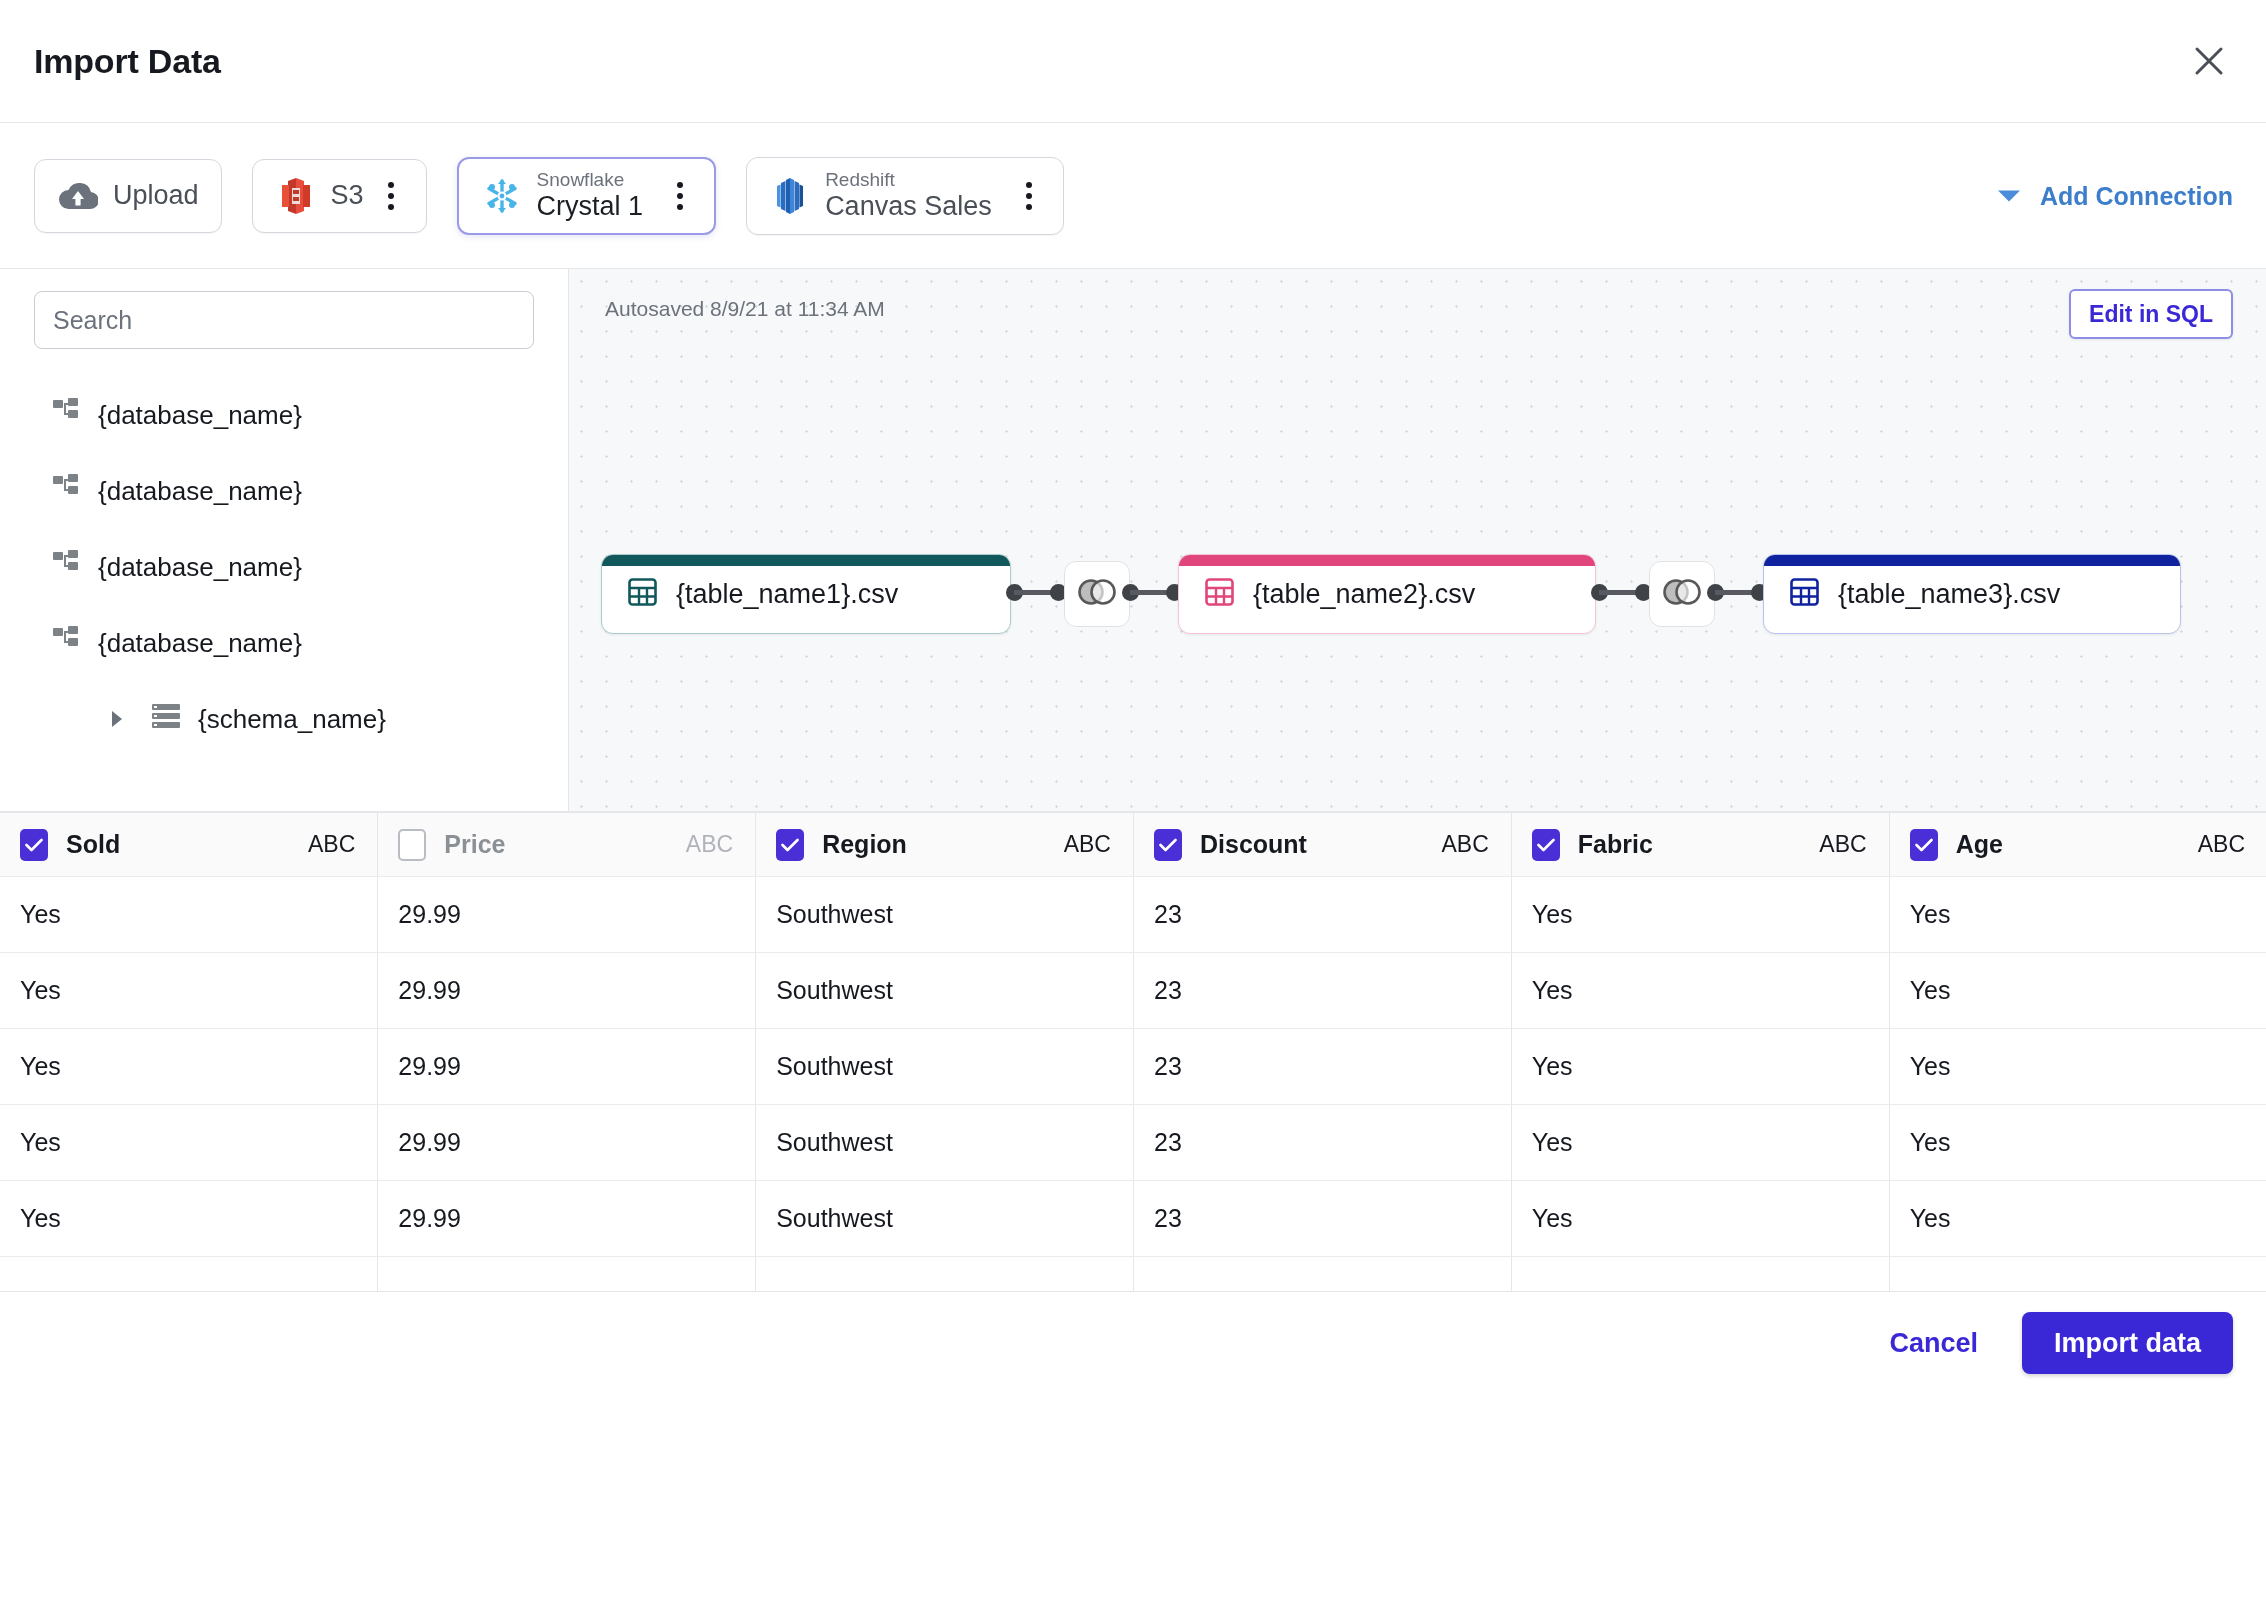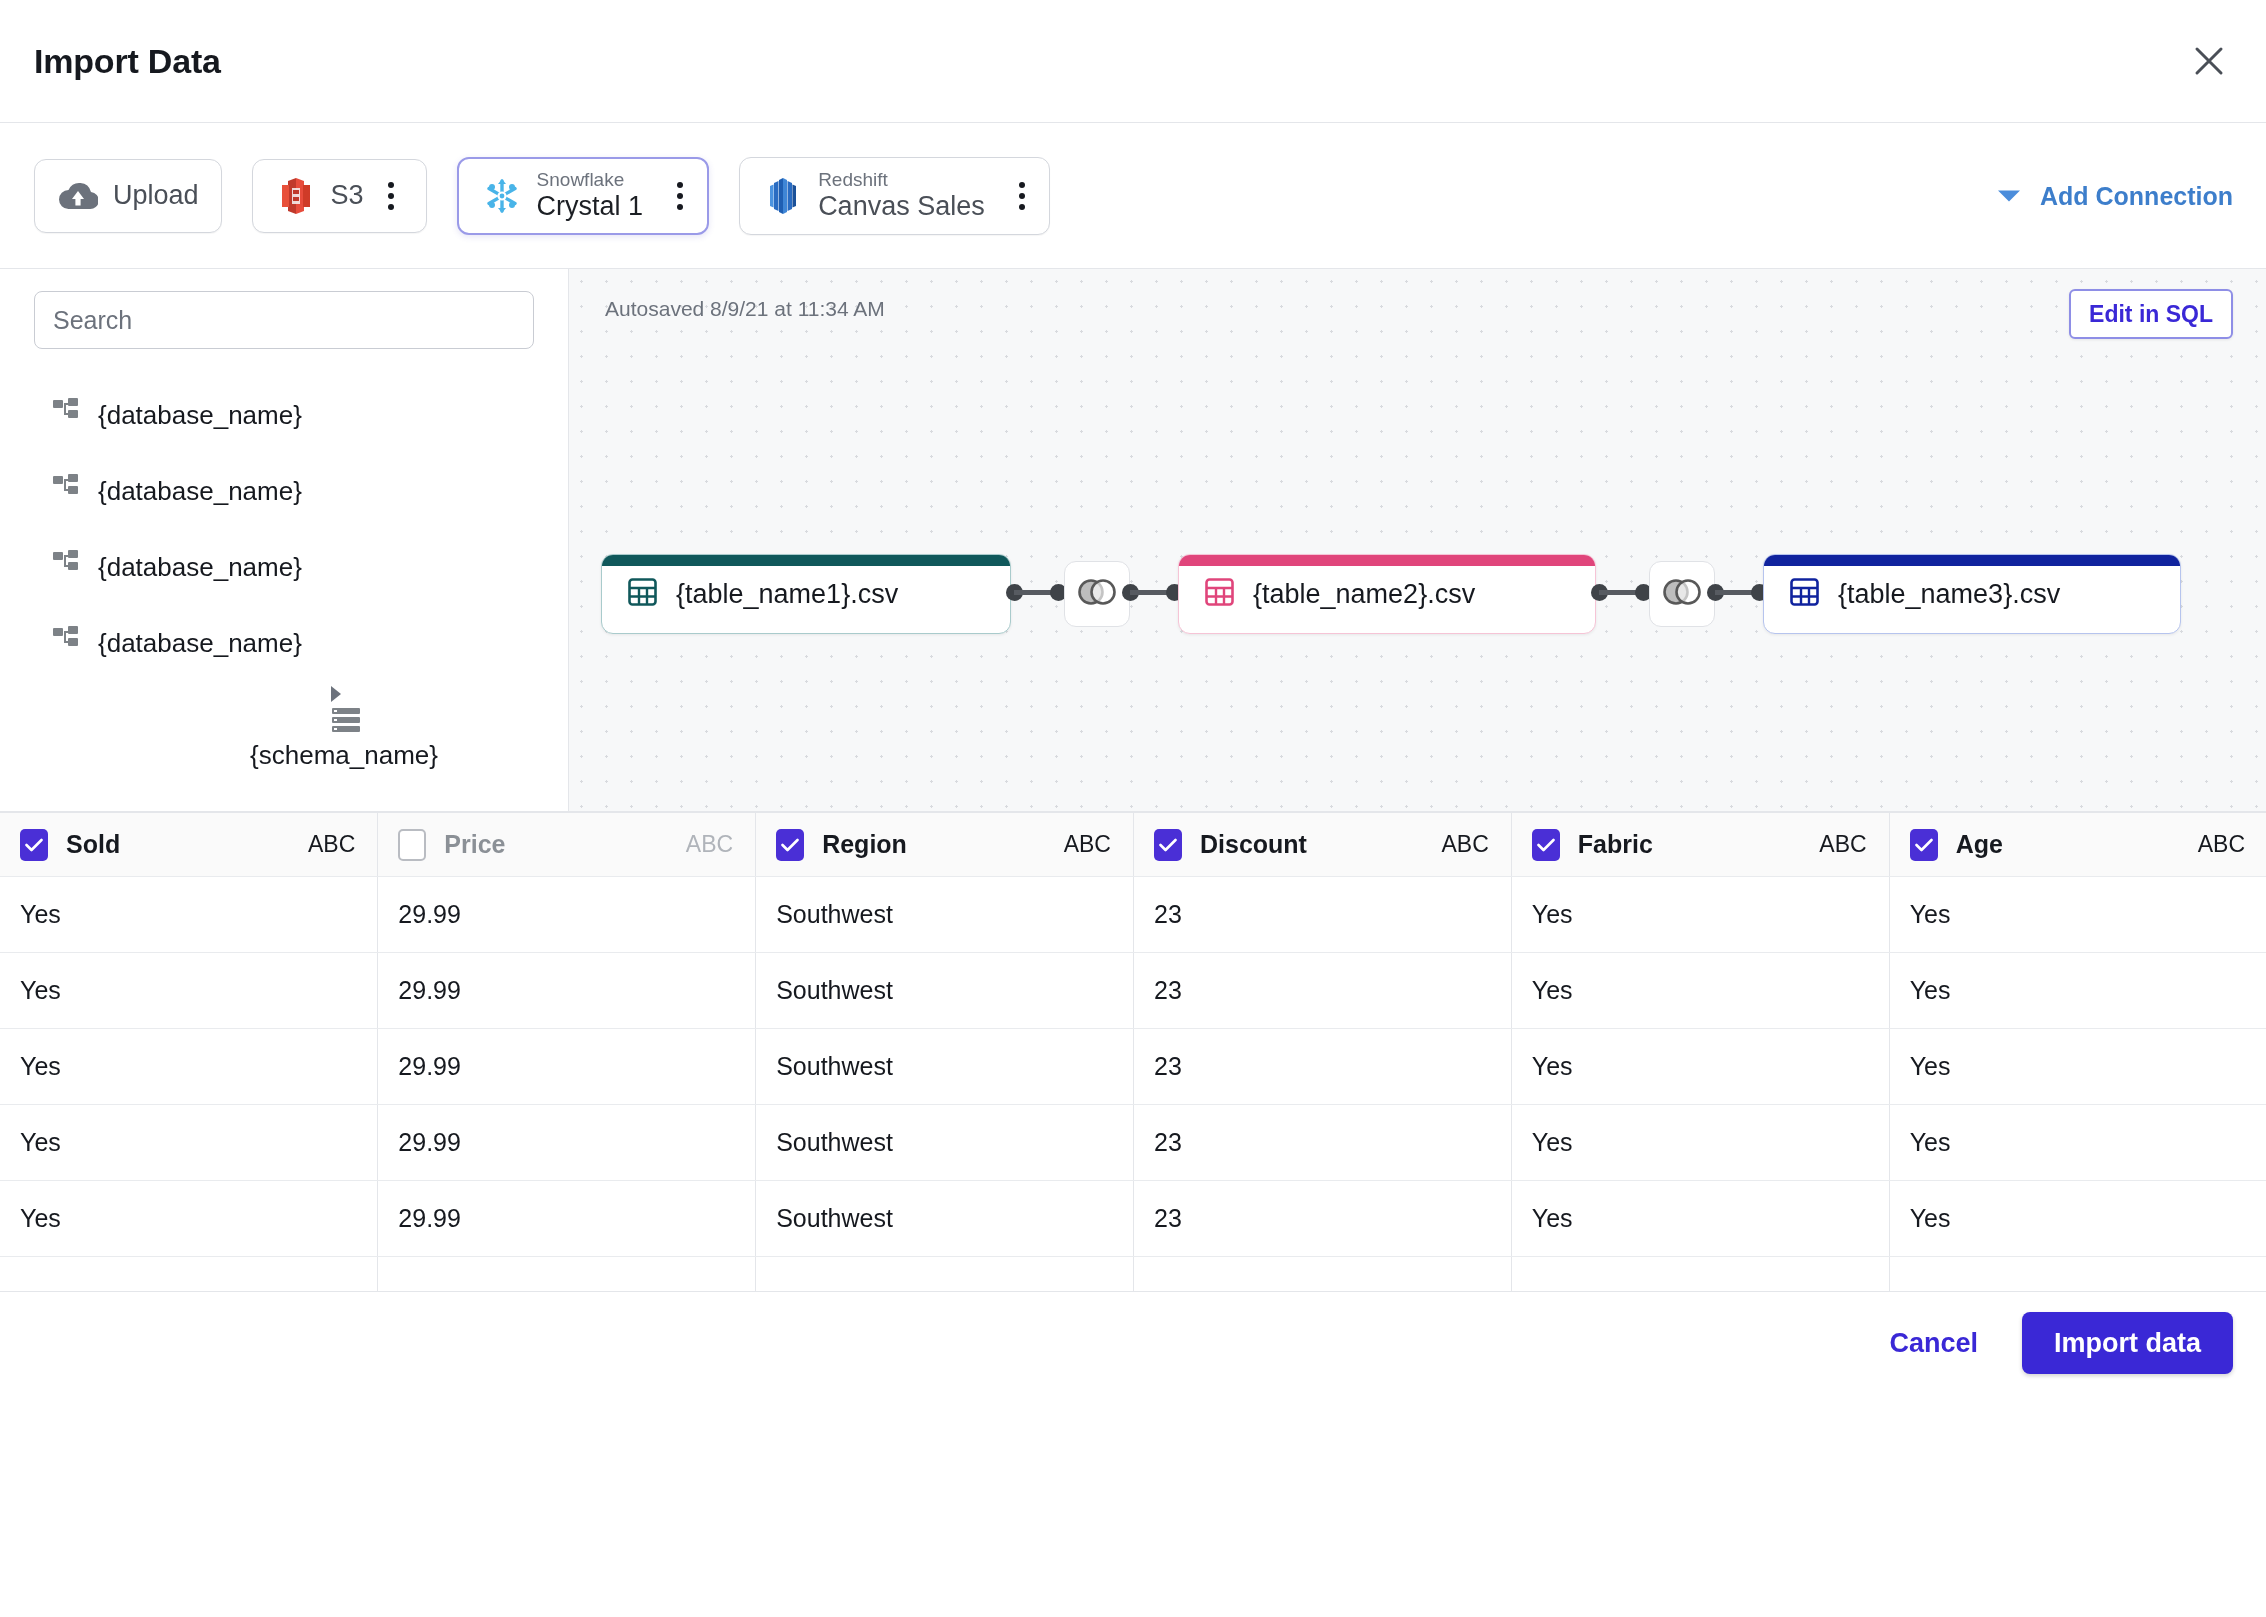--- a/index.html
+++ b/index.html
@@ -32,21 +32,21 @@
     height: 145px; flex: 0 0 145px;
     display: flex; align-items: center; padding: 0 34px;
     background: #fff; position: relative;
   }
   .conn-tab {
     display: flex; align-items: center; gap: 14px;
     height: 74px; border: 1px solid #d4d7dd; border-radius: 12px;
     background: #fff; padding: 0 22px; margin-right: 30px; cursor: pointer;
     box-shadow: 0 1px 1px rgba(0,0,0,0.04);
   }
-  .conn-tab.tall { height: 78px; padding-right: 14px; align-items: center; }
+  .conn-tab.tall { height: 78px; padding-right: 21px; align-items: center; }
   .conn-tab.selected {
     border: 2px solid #9a9ae8; box-shadow: 0 2px 6px rgba(80,70,190,0.14);
   }
   .conn-label-single { font-size: 27px; color: #4a4f57; }
   .conn-stack { display: flex; flex-direction: column; justify-content: center; line-height: 1.15; padding-right: 10px; }
   .conn-sub { font-size: 19px; color: #6c727c; }
   .conn-main { font-size: 27px; color: #1c1f24; }
   .conn-main.muted { color: #4a4f57; }
   .kebab { display: flex; flex-direction: column; gap: 5px; align-items: center; padding: 0 10px; cursor: pointer; }
   .kebab i { width: 6px; height: 6px; border-radius: 50%; background: #16191f; display:block; }
@@ -76,21 +76,21 @@
   .sb-search input {
     border:none; outline:none; font-size: 25px; color:#16191f; width:100%;
     font-family:"Liberation Sans", sans-serif; background:transparent;
   }
   .sb-search input::placeholder { color:#6c727c; }
   .tree { padding-left: 52px; }
   .tree-row { display:flex; align-items:center; height: 76px; cursor:pointer; font-size: 26px; color:#16191f; }
   .tree-row .lbl { margin-left: 16px; }
   .tw-arrow { width: 26px; flex:0 0 26px; display:flex; align-items:center; justify-content:center; }
   .tw-arrow .r { width:0;height:0;border-top:8px solid transparent;border-bottom:8px solid transparent;border-left:10px solid #6c727c; }
-  .indent1 { padding-left: 52px; flex-direction: column; }
+  .indent1 { padding-left: 52px; }
 
   
   .canvas { flex: 1 1 auto; position: relative; background-color: #f7f8f9;
     background-image: radial-gradient(#d8dade 1.4px, transparent 1.4px);
     background-size: 25px 25px; overflow:hidden; }
   .autosave { position:absolute; left: 36px; top: 28px; font-size: 21px; color:#6c727c; }
   .edit-sql {
     position:absolute; right: 34px; top: 20px; height: 50px;
     border: 2px solid #8e8ee6; border-radius: 6px; background:#fff;
     display:flex; align-items:center; padding: 0 18px; cursor:pointer;

